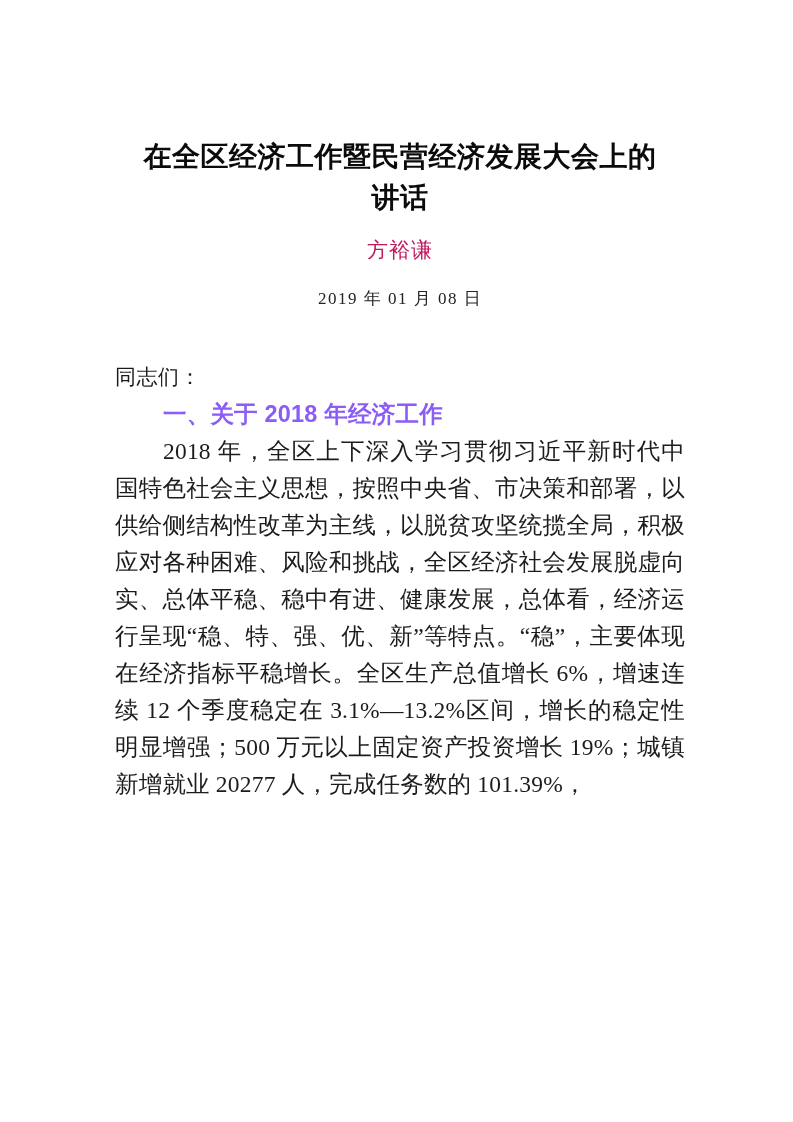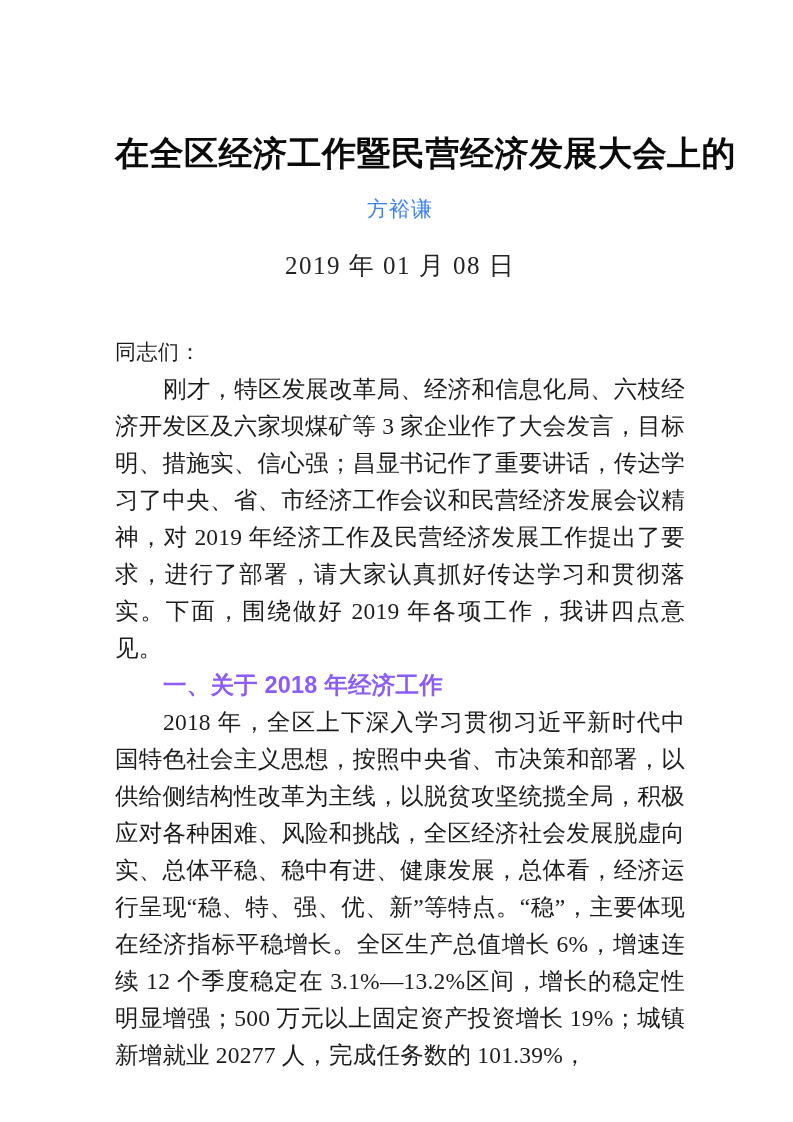--- a/index.html
+++ b/index.html
@@ -32,47 +32,47 @@
     left: 115px;
     top: 0;
     width: 570px;
   }
 
   
   .doc-title {
     margin: 0;
     padding-top: 136px;
     text-align: center;
-    font-family: Liberation Mono, monospace;
+    font-family: Liberation Sans, sans-serif;
     font-weight: bold;
-    font-size: 34px;
+    font-size: 28px;
     line-height: 41px;
     letter-spacing: 0.5px;
     color: #0b0b0b;
   }
   .doc-title .title-line {
     display: block;
     white-space: nowrap;
   }
 
   .doc-author {
     margin: 0;
     padding-top: 17px;
     text-align: center;
     font-size: 21px;
     line-height: 30px;
     letter-spacing: 1px;
-    color: #3b82f6;
+    color: #be185d;
   }
 
   .doc-date {
-    margin: 8px;
+    margin: 0;
     padding-top: 19px;
     text-align: center;
-    font-size: 25px;
+    font-size: 17px;
     line-height: 30px;
     letter-spacing: 1.5px;
     color: #232323;
   }
 
   
   .body-block {
     padding-top: 45px;
   }
 
@@ -111,31 +111,31 @@
   }
 </style>
 </head>
 <body>
 
 <div class="page">
   <div class="content">
 
     <h1 class="doc-title">
       <span class="title-line">在全区经济工作暨民营经济发展大会上的</span>
+      <span class="title-line">讲话</span>
     </h1>
 
     <p class="doc-author">方裕谦</p>
 
     <p class="doc-date">2019 年 01 月 08 日</p>
 
     <div class="body-block">
 
       <p class="salutation">同志们：</p>
 
-      <p class="para indent">刚才，特区发展改革局、经济和信息化局、六枝经济开发区及六家坝煤矿等 3 家企业作了大会发言，目标明、措施实、信心强；昌显书记作了重要讲话，传达学习了中央、省、市经济工作会议和民营经济发展会议精神，对 2019 年经济工作及民营经济发展工作提出了要求，进行了部署，请大家认真抓好传达学习和贯彻落实。下面，围绕做好 2019 年各项工作，我讲四点意见。</p>
 
       <p class="section-heading">一、关于 2018 年经济工作</p>
 
       <p class="para indent">2018 年，全区上下深入学习贯彻习近平新时代中国特色社会主义思想，按照中央省、市决策和部署，以供给侧结构性改革为主线，以脱贫攻坚统揽全局，积极应对各种困难、风险和挑战，全区经济社会发展脱虚向实、总体平稳、稳中有进、健康发展，总体看，经济运行呈现“稳、特、强、优、新”等特点。“稳”，主要体现在经济指标平稳增长。全区生产总值增长 6%，增速连续 12 个季度稳定在 3.1%—13.2%区间，增长的稳定性明显增强；500 万元以上固定资产投资增长 19%；城镇新增就业 20277 人，完成任务数的 101.39%，</p>
 
     </div>
 
   </div>
 </div>
 

